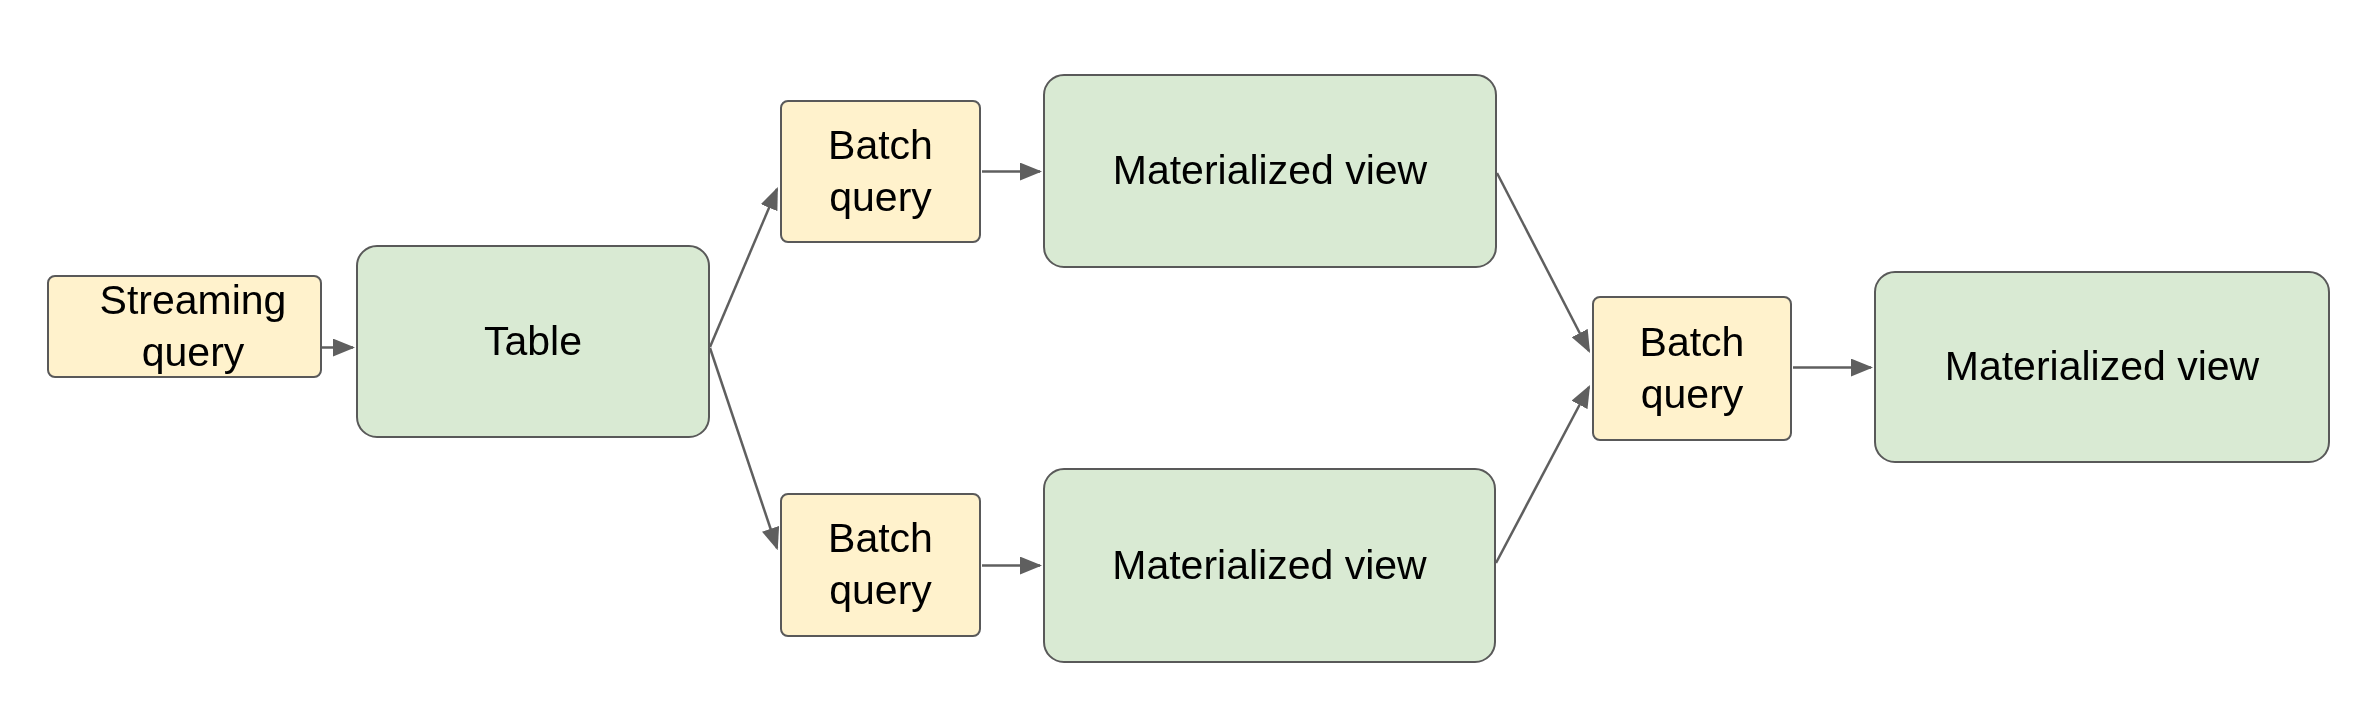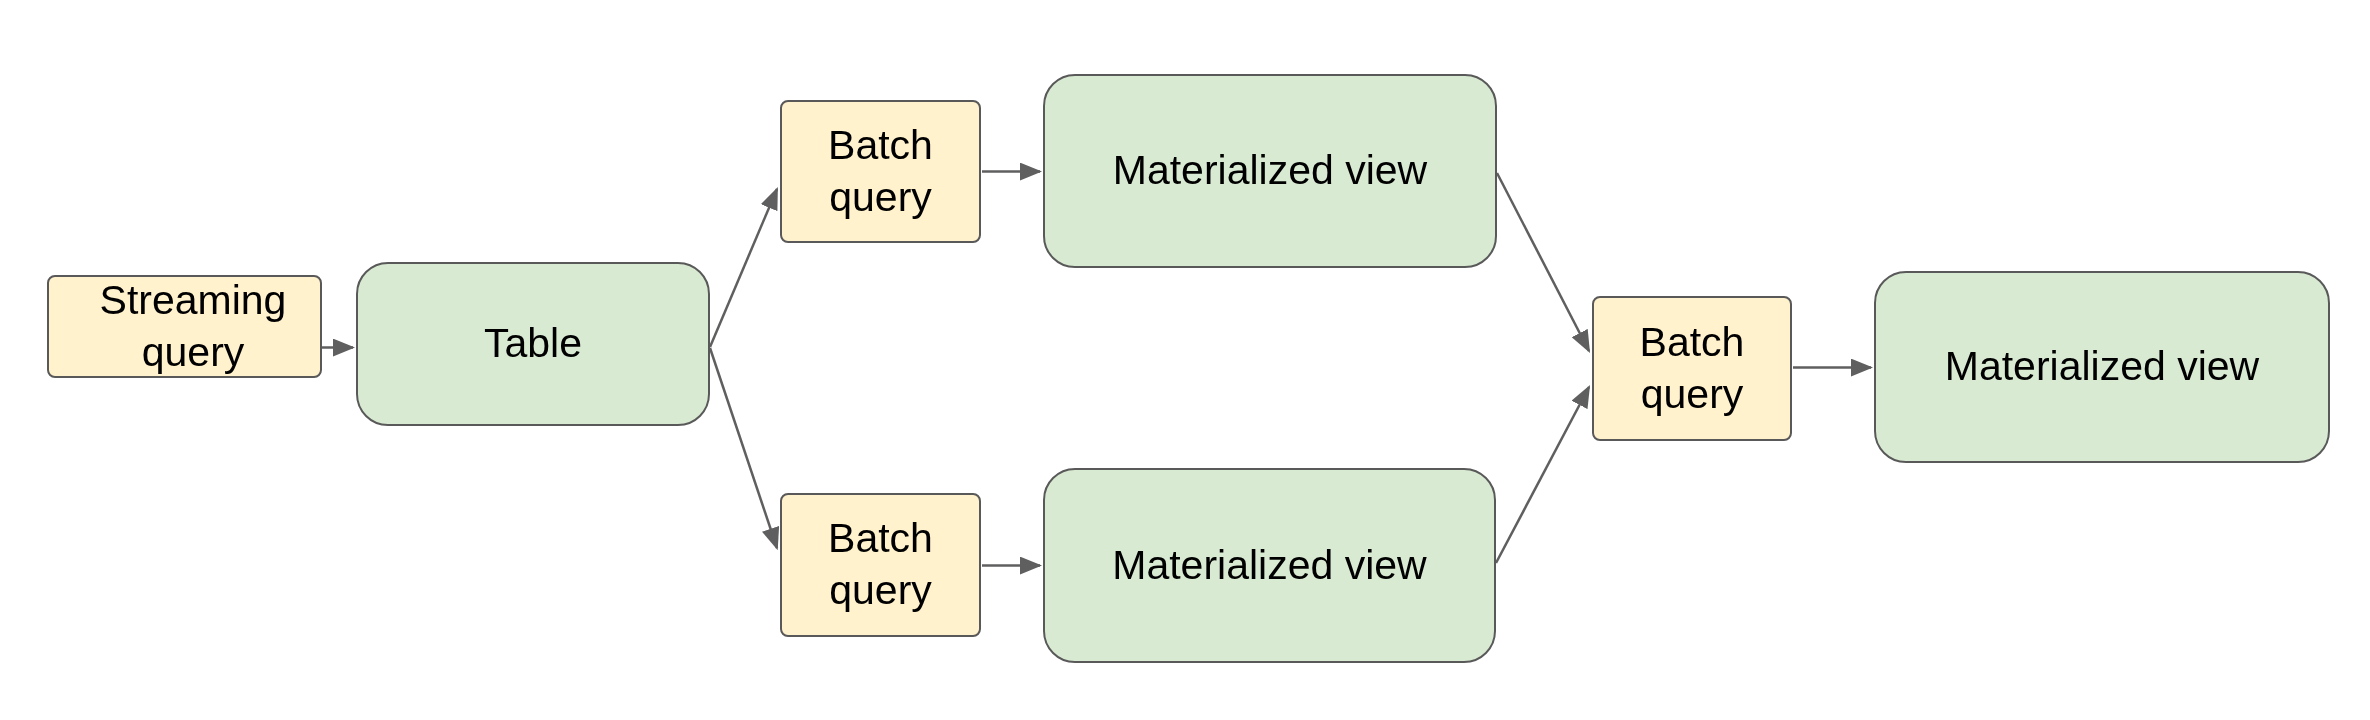--- a/index.html
+++ b/index.html
@@ -38,21 +38,21 @@
     font-size: 41px;
     line-height: 1.26;
     color: #000000;
   }
   .node.query {
     background: #fff2cc;
     border-radius: 8px;
   }
   .node.dataset {
     background: #d9ead3;
-    border-radius: 32px;
+    border-radius: 21px;
   }
   .node .lbl {
     display: block;
     padding: 0 4px;
   }
 </style>
 </head>
 <body>
 
 <div class="canvas">
@@ -70,21 +70,21 @@
     <path class="edge" d="M982,565.5 L1040,565.5" marker-end="url(#arrowhead)"></path>
     <path class="edge" d="M1497,173 L1589,351" marker-end="url(#arrowhead)"></path>
     <path class="edge" d="M1496,563 L1589,387" marker-end="url(#arrowhead)"></path>
     <path class="edge" d="M1793,367.5 L1871,367.5" marker-end="url(#arrowhead)"></path>
   </svg>
 
   <div class="node query" style="left:47px; top:275px; width:275px; height:103px;padding-left:17px;">
     <span class="lbl">Streaming query</span>
   </div>
 
-  <div class="node dataset" style="left:356px; top:262px; width:354px; height:164px;">
+  <div class="node dataset" style="left:356px; top:245px; width:354px; height:193px;">
     <span class="lbl">Table</span>
   </div>
 
   <div class="node query" style="left:780px; top:100px; width:201px; height:143px;">
     <span class="lbl">Batch query</span>
   </div>
 
   <div class="node dataset" style="left:1043px; top:74px; width:454px; height:194px;">
     <span class="lbl">Materialized view</span>
   </div>

